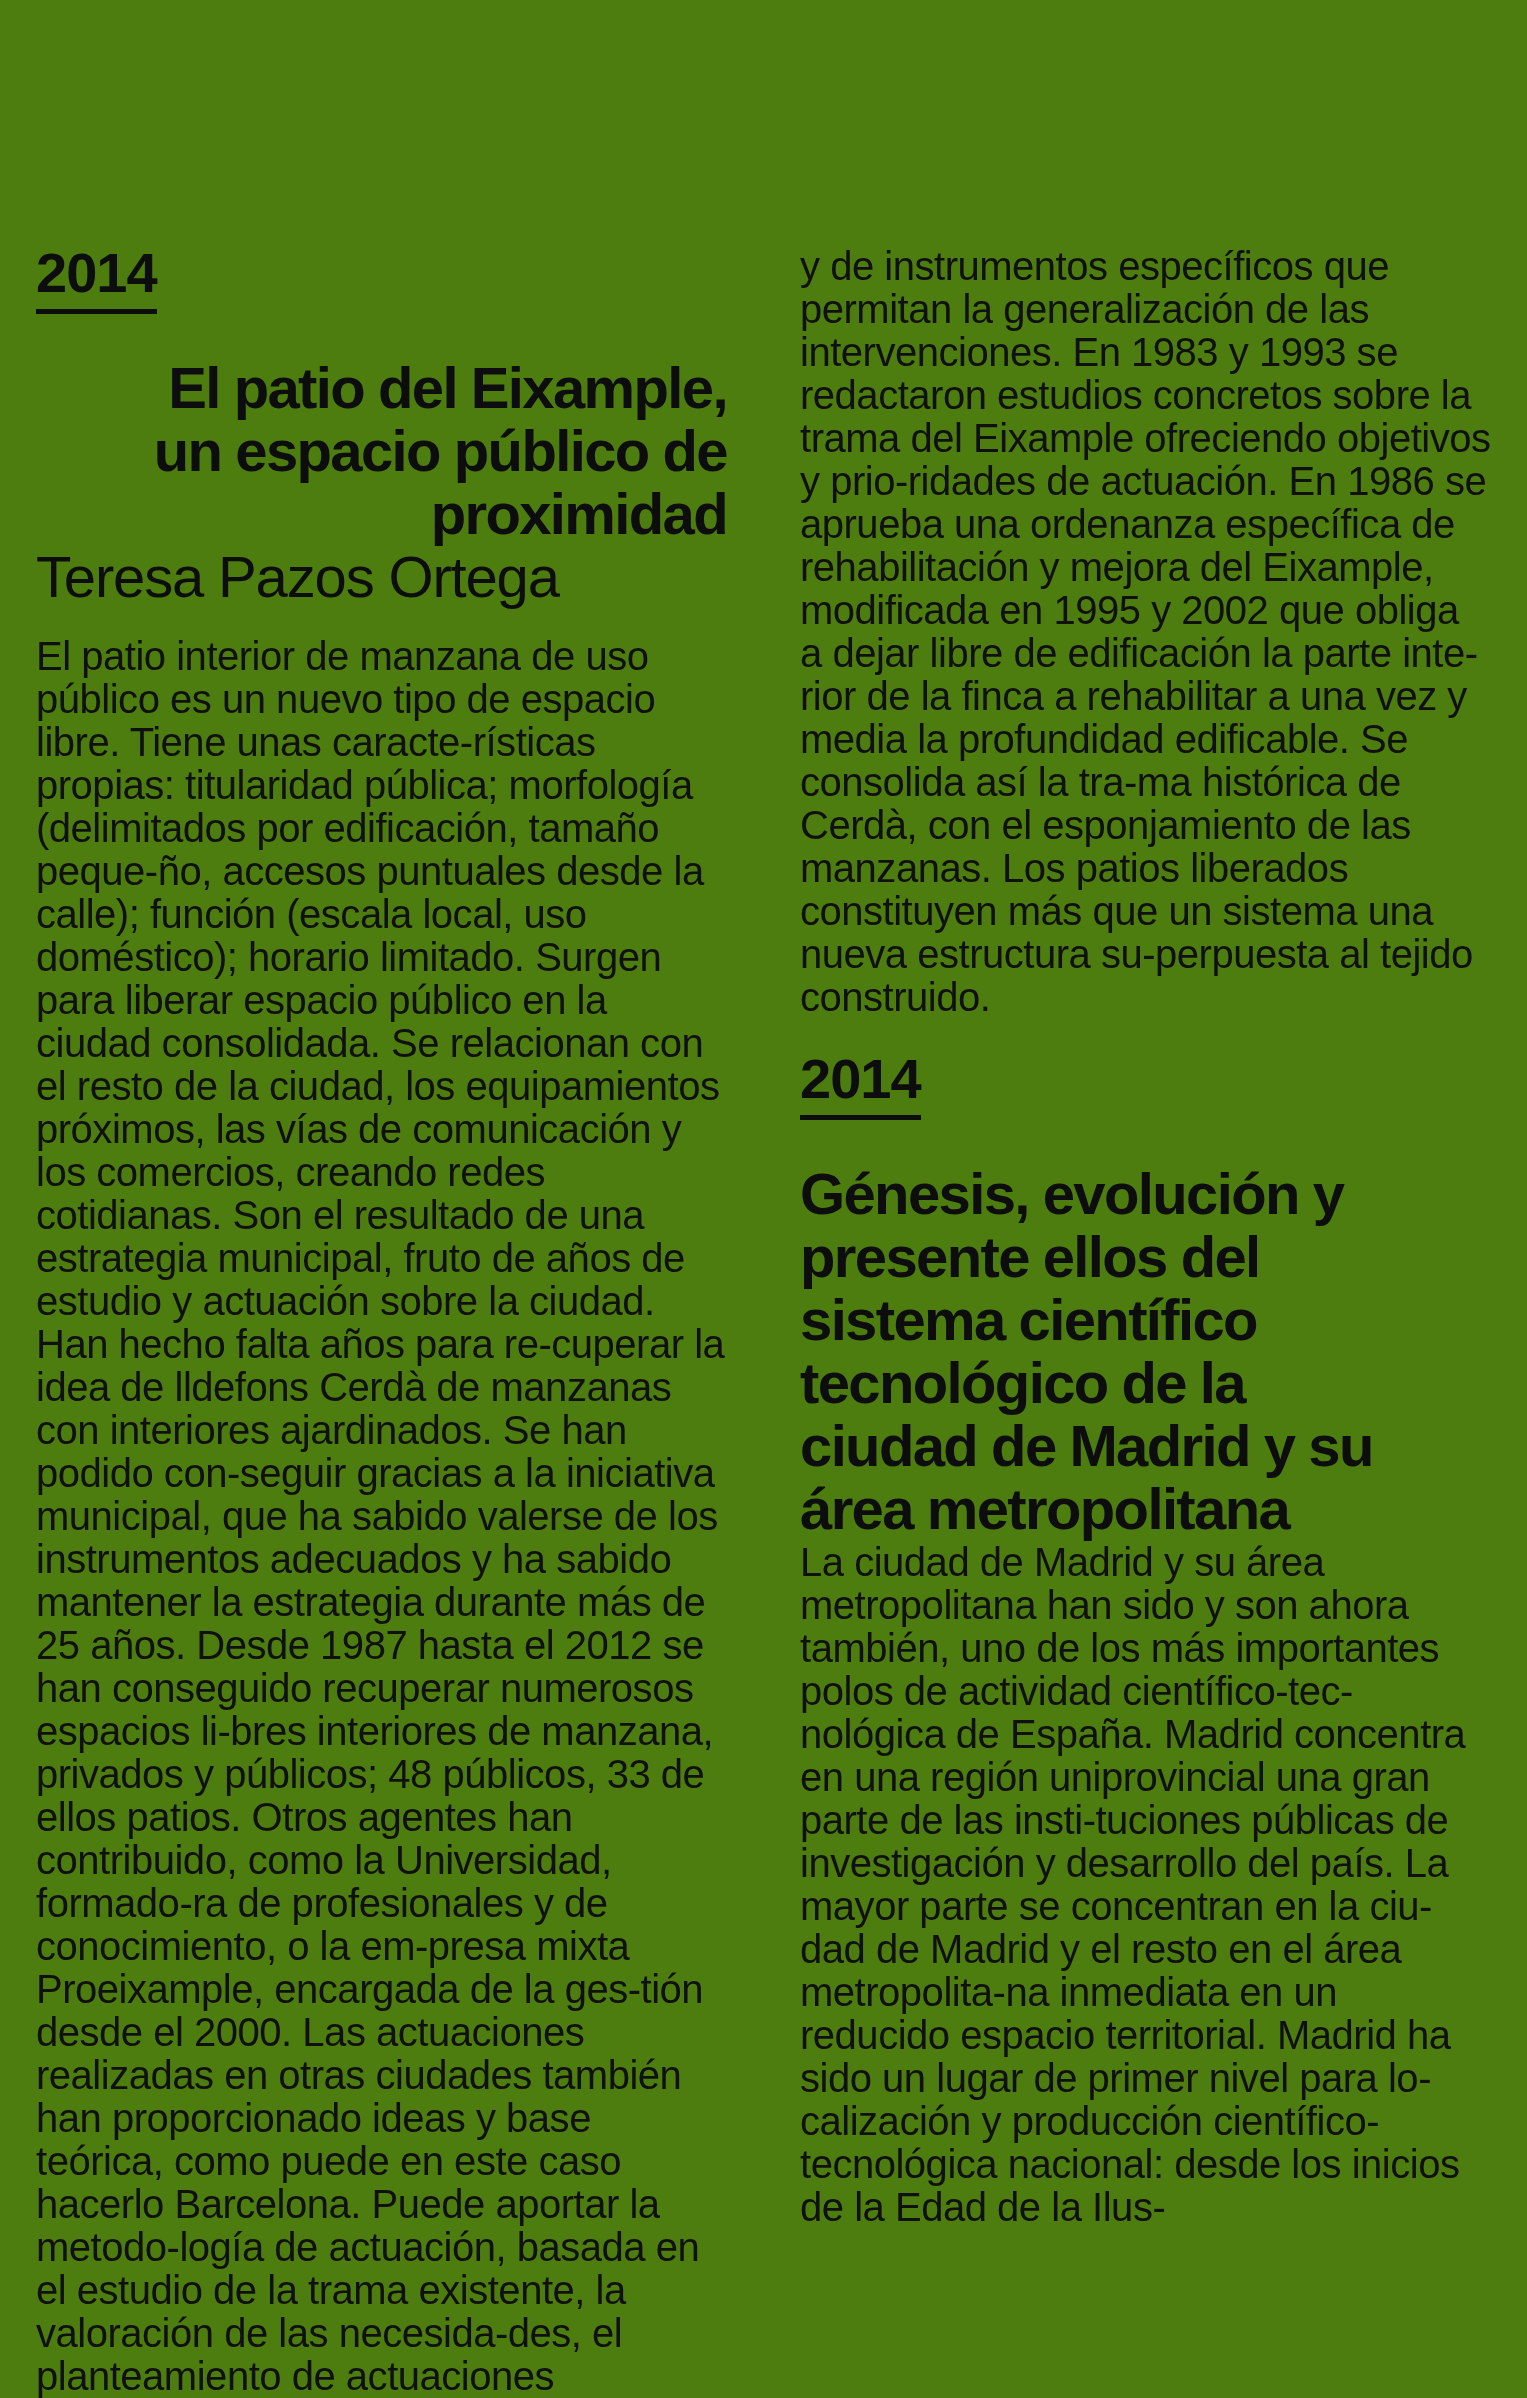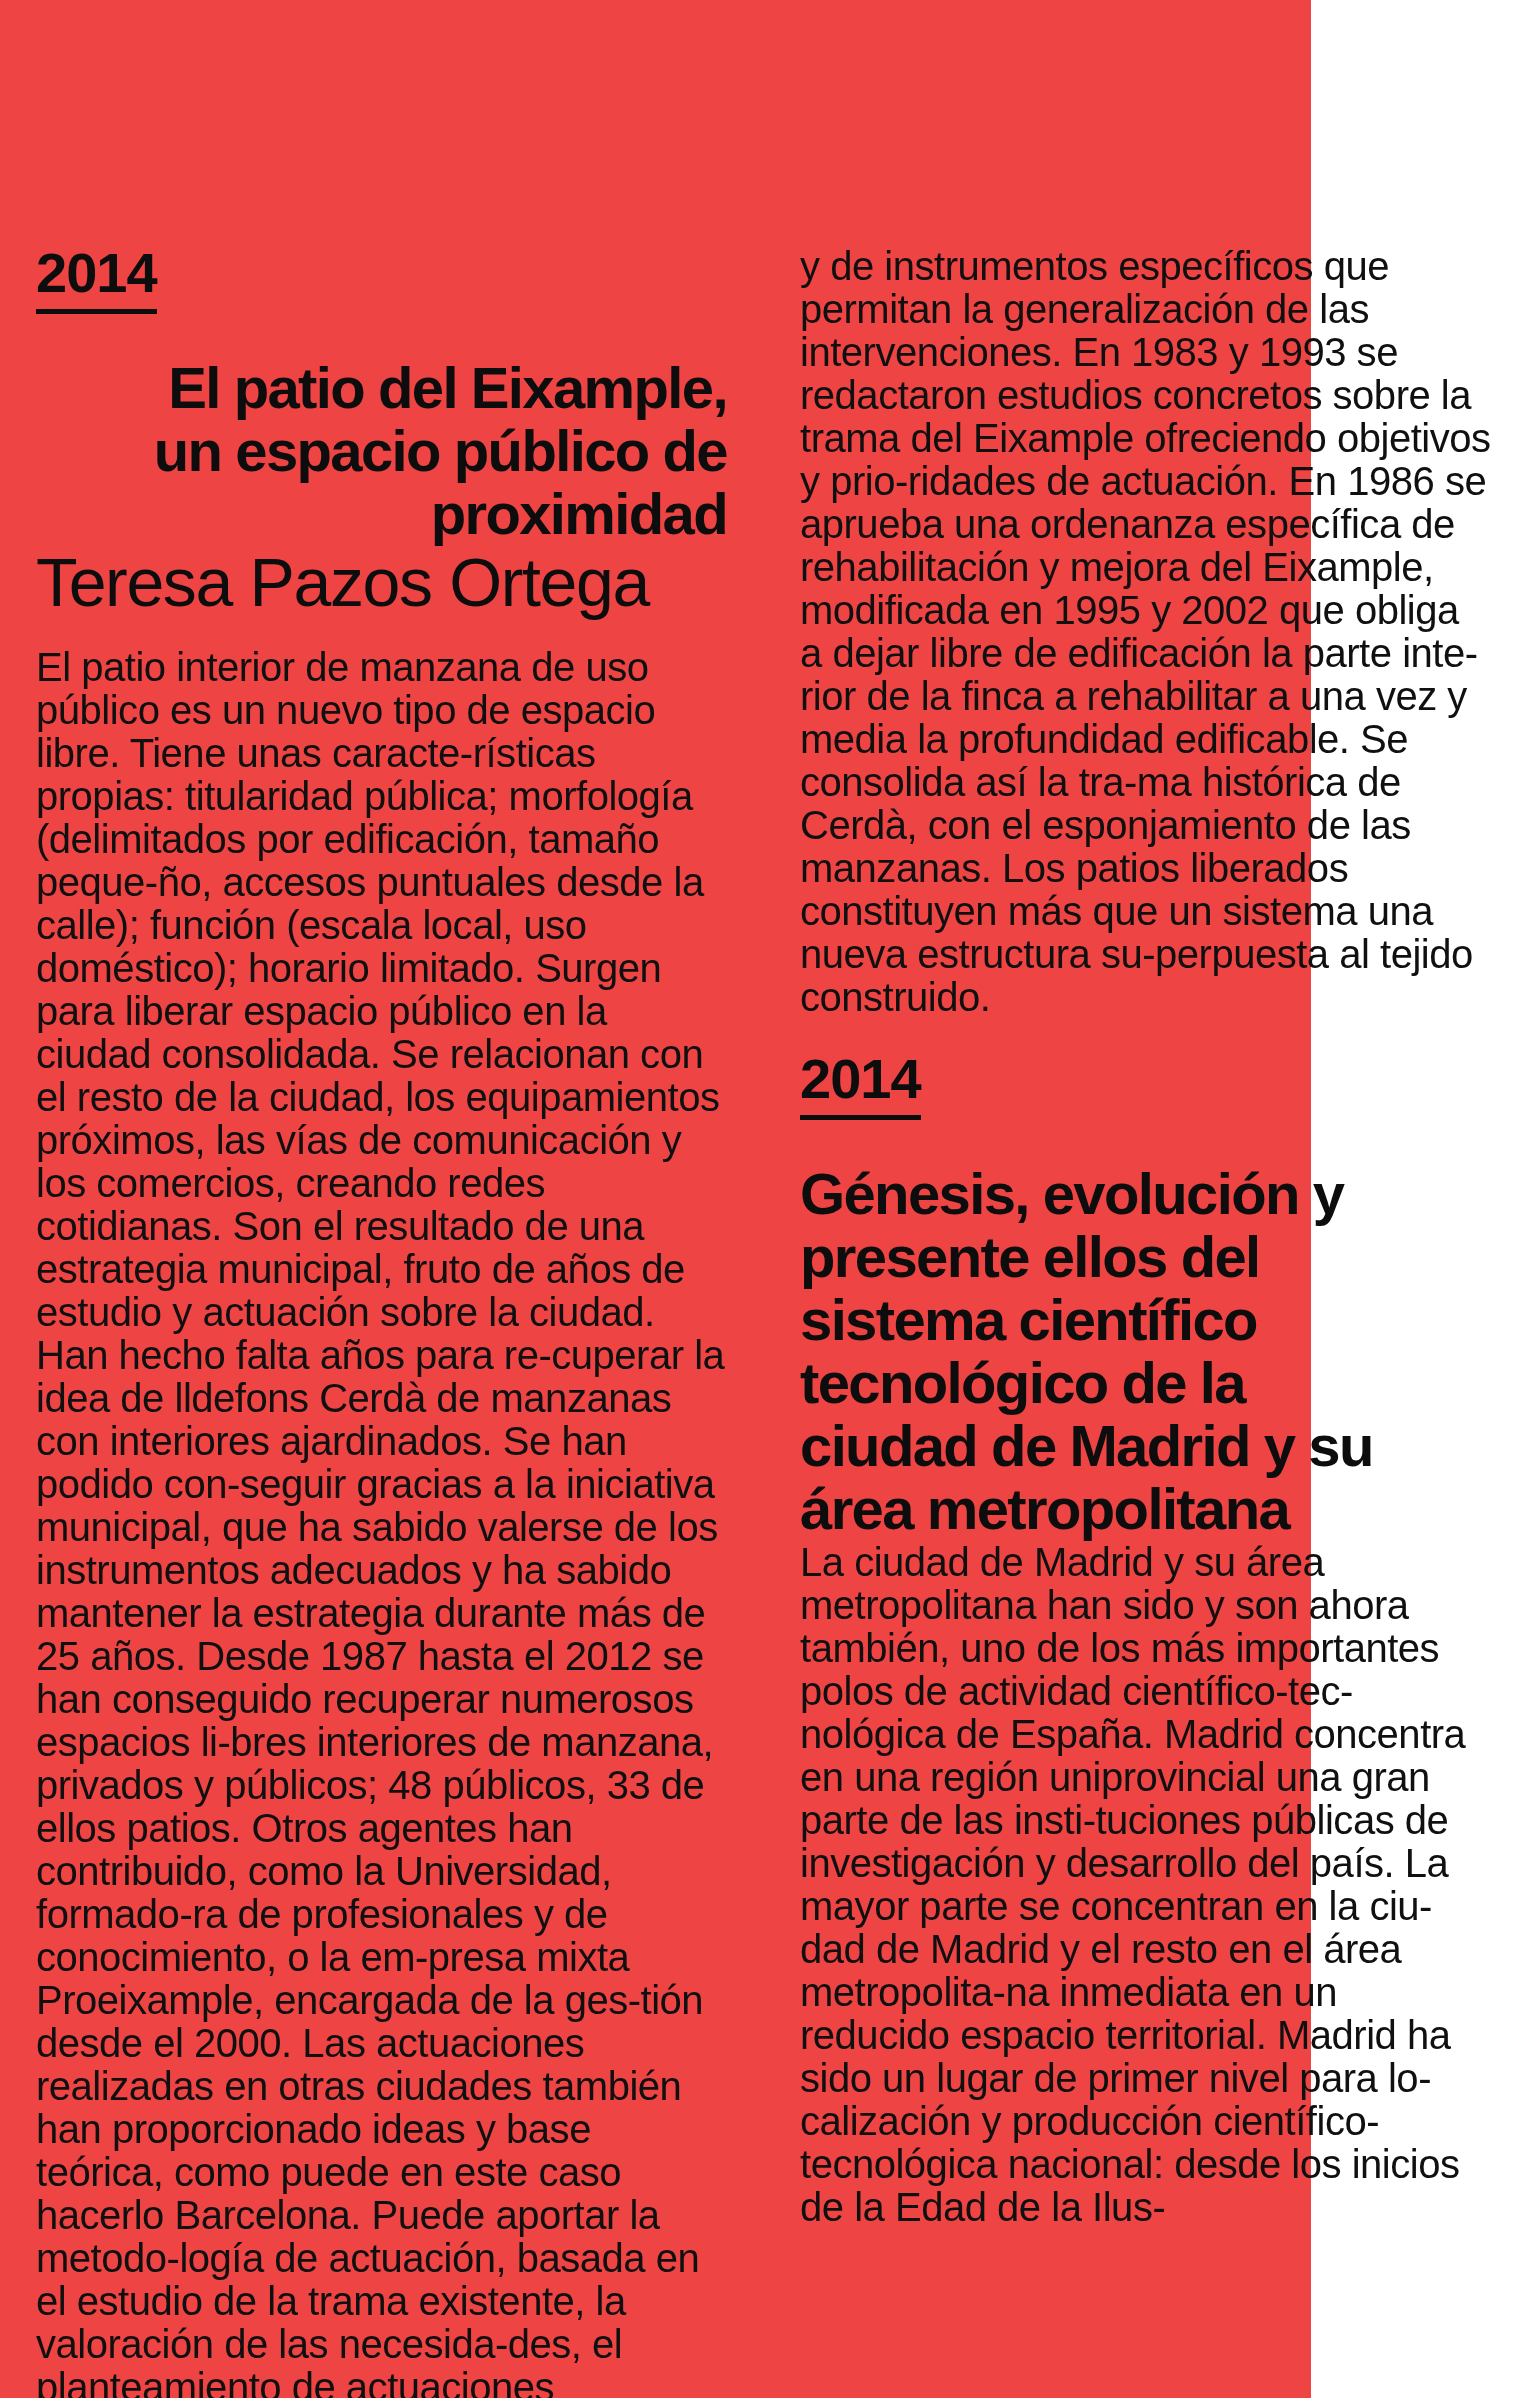--- a/index.html
+++ b/index.html
@@ -12,23 +12,23 @@
     width: 1527px;
     height: 2399px;
     font-family: "Liberation Sans", "DejaVu Sans", sans-serif;
     color: #111111;
     -webkit-font-smoothing: antialiased;
     overflow: hidden;
   }
 
   .page {
     position: relative;
-    width: 1311px;
+    width: 1527px;
     height: 2399px;
-    background: #ef4444;
+    background: #4d7c0f;
     box-sizing: border-box;
     padding: 0;
   }
 
   .columns {
     position: absolute;
     left: 36px;
     top: 245px;
     width: 1456px;
     display: flex;
@@ -61,21 +61,21 @@
     line-height: 1.085;
     font-weight: 700;
     letter-spacing: -0.028em;
     color: #0d0d0d;
     margin: 0;
     word-spacing: -0.01em;
   }
 
   
   .author {
-    font-size: 68px;
+    font-size: 58px;
     line-height: 1.085;
     font-weight: 400;
     letter-spacing: -0.020em;
     color: #0d0d0d;
     margin: 0 0 26px 0;
   }
 
   
   .body-text {
     font-size: 40px;

